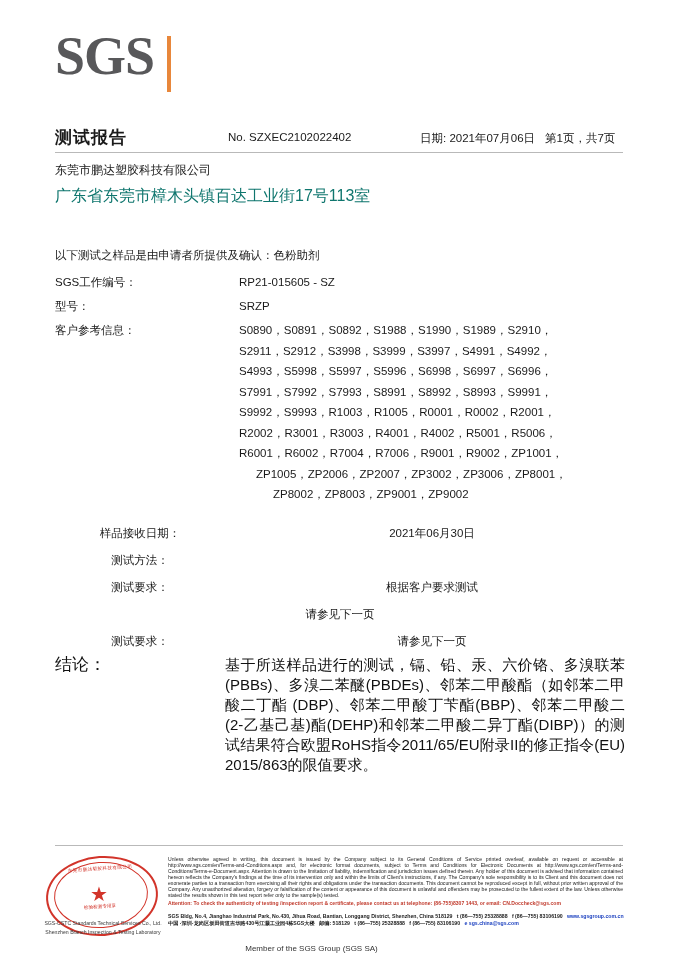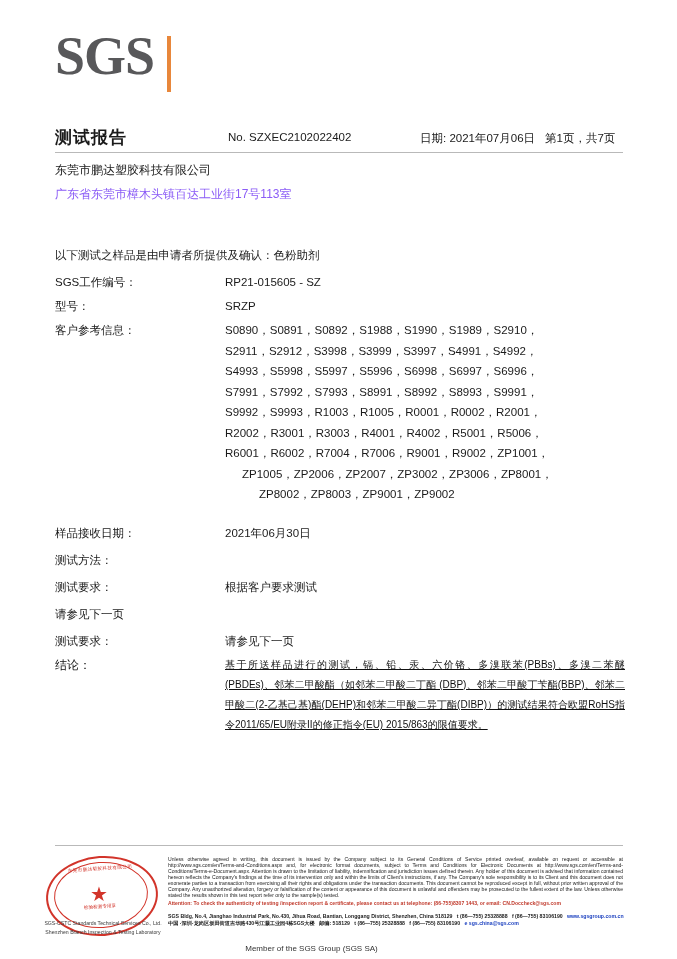--- a/index.html
+++ b/index.html
@@ -100,22 +100,22 @@
     position: absolute;
     left: 55px;
     top: 162px;
     font-size: 12px;
     color: #1a1a1a;
   }
   .company-addr {
     position: absolute;
     left: 55px;
     top: 186px;
-    font-size: 12px;
-    color: #8b5cf6;
+    font-size: 16px;
+    color: #0f766e;
   }
 
   .sample-declaration {
     position: absolute;
     left: 55px;
     top: 248px;
     font-size: 11.5px;
     color: #1a1a1a;
   }
 
@@ -123,20 +123,21 @@
   .fields {
     position: absolute;
     left: 55px;
     top: 272px;
     width: 570px;
   }
   .field-row {
     position: relative;
     display: flex;
     margin-bottom: 4px;
+    gap: 14px;
   }
   .field-label {
     width: 170px;
     flex: 0 0 170px;
     font-size: 11.5px;
     color: #1a1a1a;
     line-height: 20px;
   }
   .field-value {
     flex: 1;
@@ -154,42 +155,42 @@
   }
   .ref-indent-1 { padding-left: 0px; }
   .ref-indent-2 { padding-left: 17px; }
   .ref-indent-3 { padding-left: 34px; }
 
   .dates-block {
     position: absolute;
     left: 55px;
     top: 523px;
     width: 570px;
+    text-align: center;
   }
   .dates-block .field-row { margin-bottom: 7px; }
 
   .conclusion-block {
     position: absolute;
     left: 55px;
     top: 655px;
     width: 570px;
     display: flex;
   }
   .conclusion-label {
     width: 170px;
     flex: 0 0 170px;
-    font-size: 12px;
+    font-size: 17px;
     line-height: 20px;
   }
   .conclusion-text {
     flex: 1;
-    font-size: 10px;
+    font-size: 15px;
     line-height: 20px;
     text-align: justify;
-    text-decoration: underline;
   }
 
   
   .hr-bottom {
     position: absolute;
     left: 55px;
     top: 845px;
     width: 568px;
     height: 1px;
     background: #b9b9b9;

